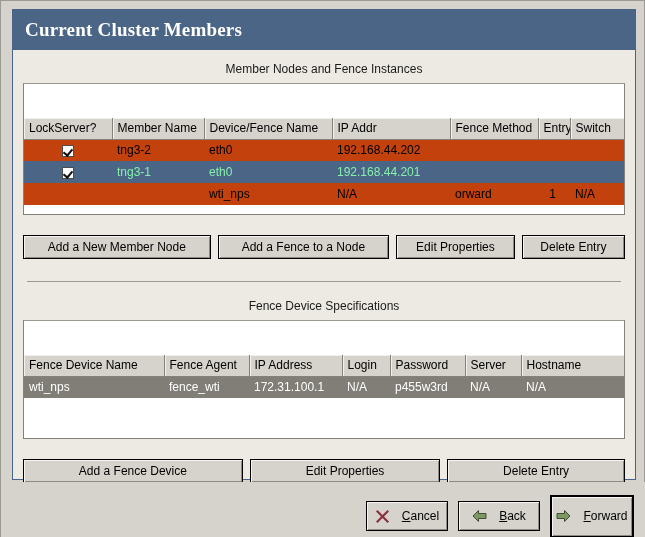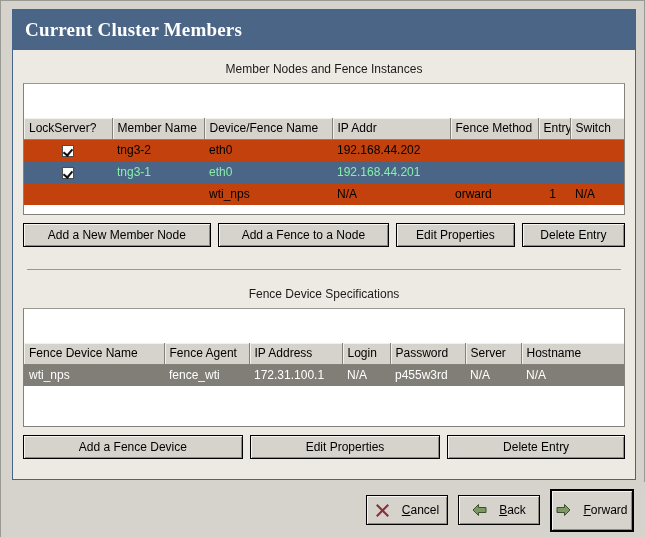--- a/index.html
+++ b/index.html
@@ -132,20 +132,21 @@
     box-shadow: inset 1px 1px 0 #f6f4f0, inset -1px -1px 0 #8e8b84;
     height: 24px;
     font-size: 12px;
     color: #000000;
     display: inline-flex;
     align-items: center;
     justify-content: center;
     cursor: default;
     padding: 0 6px;
     white-space: nowrap;
+    margin-top: 12px;
   }
   .btn.focus {
     border: 2px solid #000000;
   }
 
   .btn-row {
     display: flex;
     gap: 7px;
     margin-top: 8px;
   }

